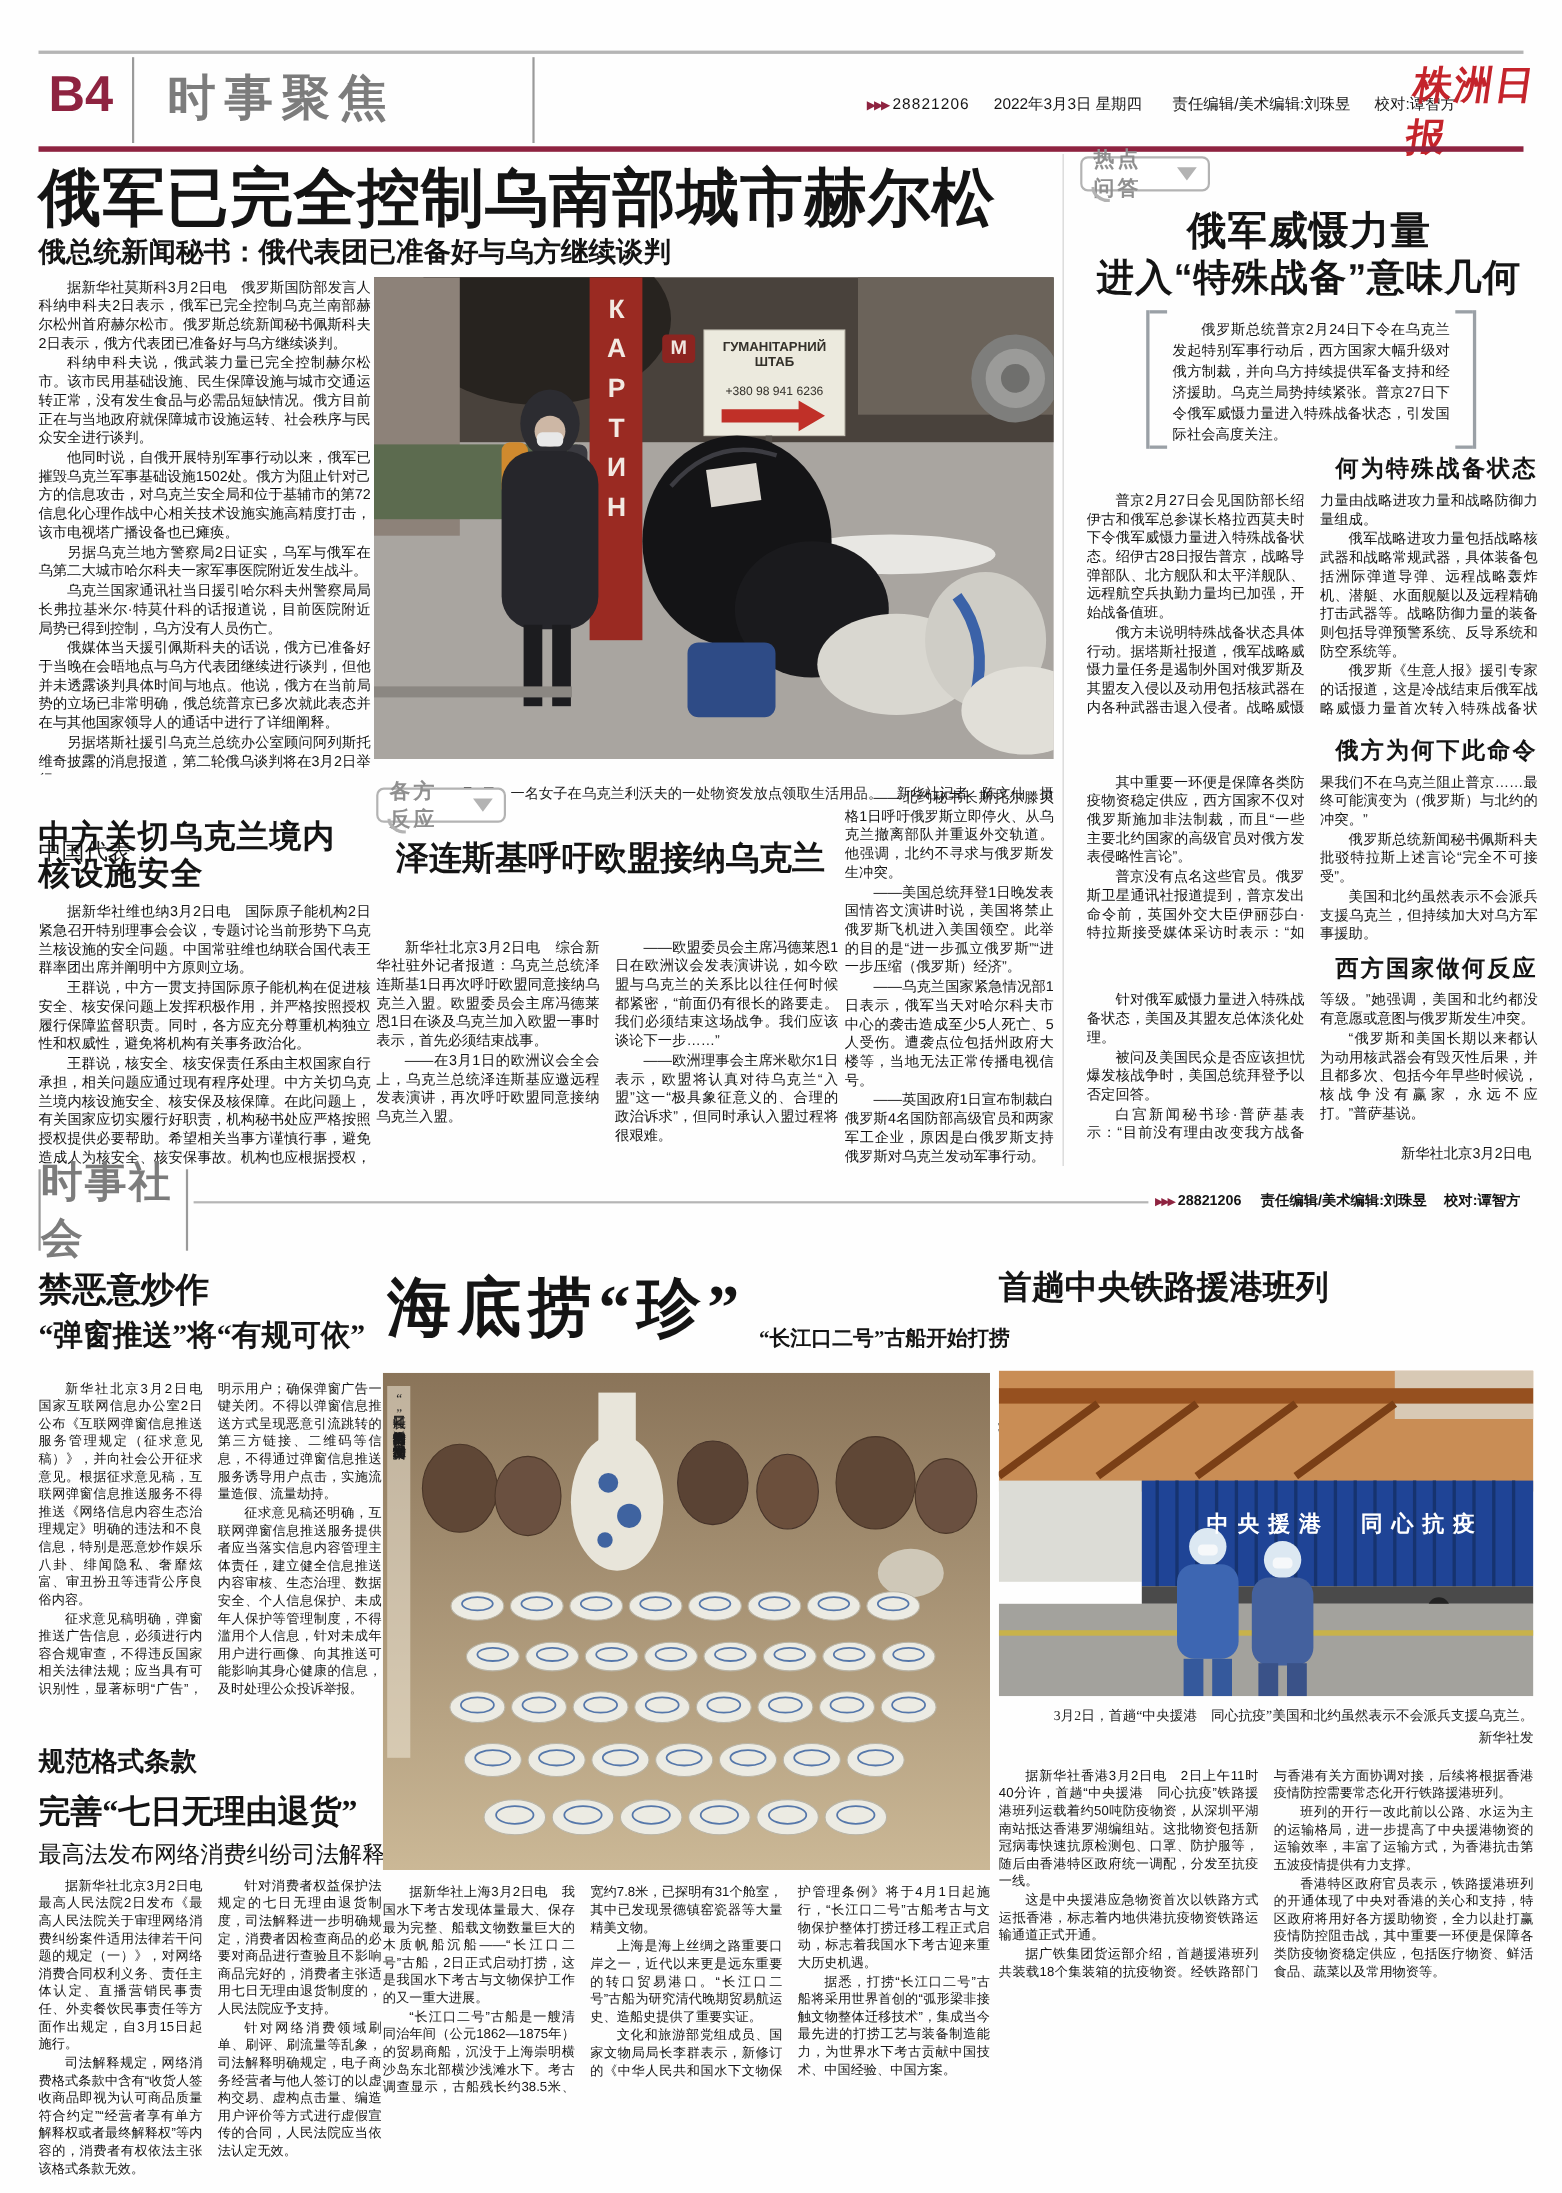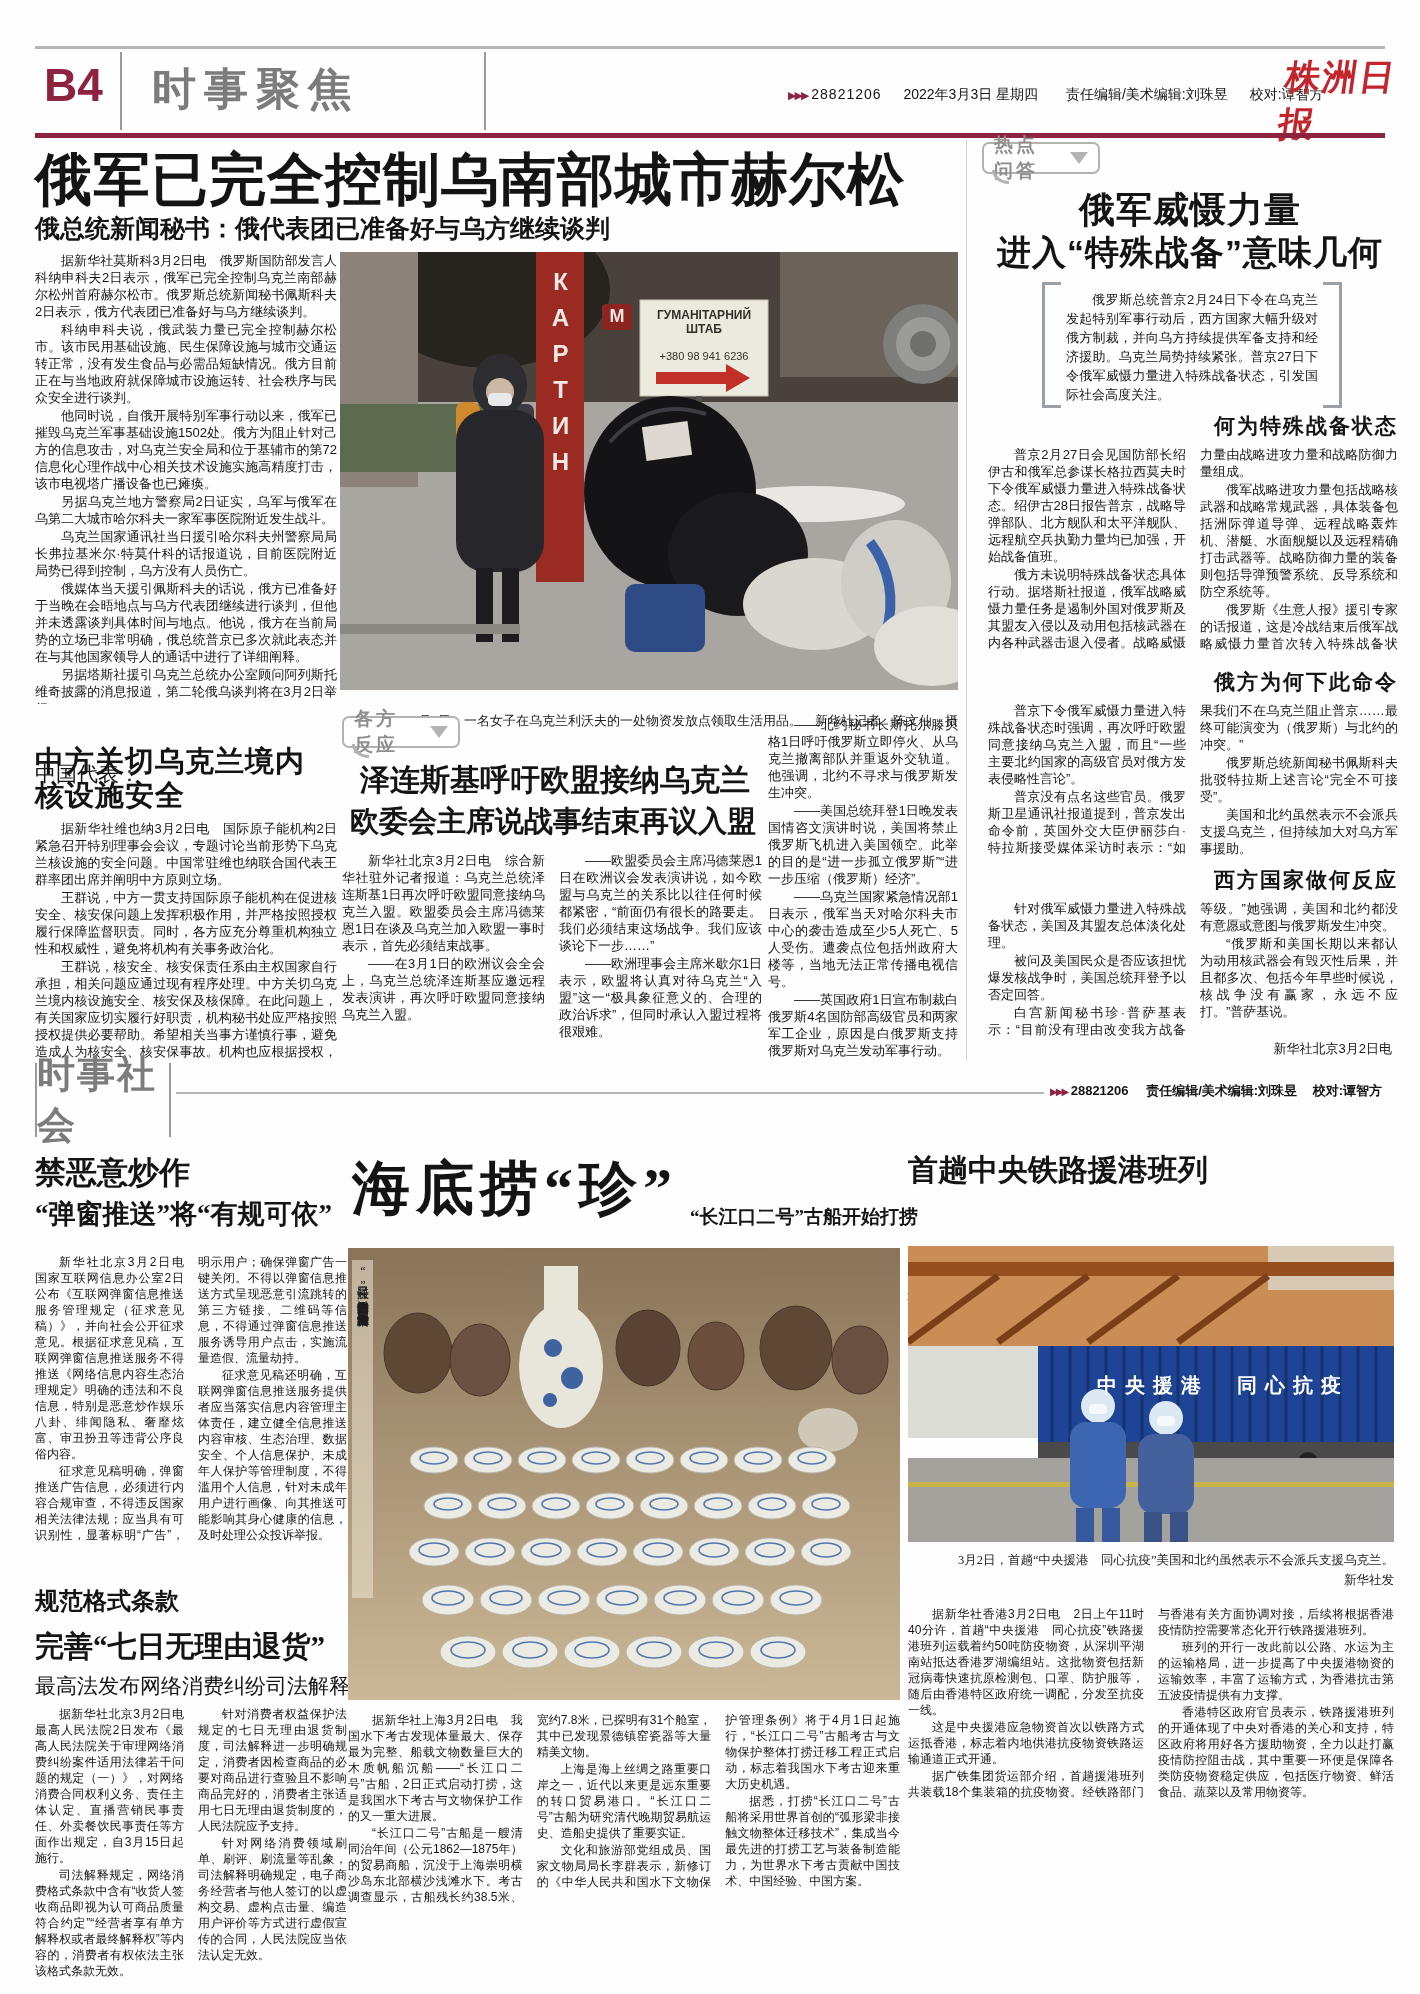--- a/index.html
+++ b/index.html
@@ -126,21 +126,20 @@
     <p>王群说，中方一贯支持国际原子能机构在促进核安全、核安保问题上发挥积极作用，并严格按照授权履行保障监督职责。同时，各方应充分尊重机构独立性和权威性，避免将机构有关事务政治化。</p>
     <p>王群说，核安全、核安保责任系由主权国家自行承担，相关问题应通过现有程序处理。中方关切乌克兰境内核设施安全、核安保及核保障。在此问题上，有关国家应切实履行好职责，机构秘书处应严格按照授权提供必要帮助。希望相关当事方谨慎行事，避免造成人为核安全、核安保事故。机构也应根据授权，充分考虑乌安全局势，妥善处理好对乌保障监督问题。</p>
   </div>
 
   <div class="abs tagbox" style="left:342px;top:716px;width:118px;">
     <span class="lbl">各方反应</span>
     <span class="tri"></span>
     <span class="tagtail"></span>
   </div>
   <div class="abs hl-serif" style="left:360px;top:760px;font-size:30px;">泽连斯基呼吁欧盟接纳乌克兰</div>
-  <div class="abs hl-serif" style="left:350px;top:802px;font-size:29px;">欧委会主席说战事结束再议入盟</div>
   <div class="abs jp body13 cols2 clip" style="left:342px;top:852px;width:420px;height:208px;">
     <p>新华社北京3月2日电　综合新华社驻外记者报道：乌克兰总统泽连斯基1日再次呼吁欧盟同意接纳乌克兰入盟。欧盟委员会主席冯德莱恩1日在谈及乌克兰加入欧盟一事时表示，首先必须结束战事。</p>
     <p>——在3月1日的欧洲议会全会上，乌克兰总统泽连斯基应邀远程发表演讲，再次呼吁欧盟同意接纳乌克兰入盟。</p>
     <p>——欧盟委员会主席冯德莱恩1日在欧洲议会发表演讲说，如今欧盟与乌克兰的关系比以往任何时候都紧密，“前面仍有很长的路要走。我们必须结束这场战争。我们应该谈论下一步……”</p>
     <p>——欧洲理事会主席米歇尔1日表示，欧盟将认真对待乌克兰“入盟”这一“极具象征意义的、合理的政治诉求”，但同时承认入盟过程将很艰难。</p>
   </div>
   <div class="abs jp body13 clip" style="left:768px;top:716px;width:190px;height:344px;">
     <p>——北约秘书长斯托尔滕贝格1日呼吁俄罗斯立即停火、从乌克兰撤离部队并重返外交轨道。他强调，北约不寻求与俄罗斯发生冲突。</p>
     <p>——美国总统拜登1日晚发表国情咨文演讲时说，美国将禁止俄罗斯飞机进入美国领空。此举的目的是“进一步孤立俄罗斯”“进一步压缩（俄罗斯）经济”。</p>
     <p>——乌克兰国家紧急情况部1日表示，俄军当天对哈尔科夫市中心的袭击造成至少5人死亡、5人受伤。遭袭点位包括州政府大楼等，当地无法正常传播电视信号。</p>
@@ -167,21 +166,21 @@
   <div class="abs qatitle" style="left:988px;top:412px;width:410px;">何为特殊战备状态</div>
   <div class="abs jp body13 cols2 clip" style="left:988px;top:446px;width:410px;height:212px;">
     <p>普京2月27日会见国防部长绍伊古和俄军总参谋长格拉西莫夫时下令俄军威慑力量进入特殊战备状态。绍伊古28日报告普京，战略导弹部队、北方舰队和太平洋舰队、远程航空兵执勤力量均已加强，开始战备值班。</p>
     <p>俄方未说明特殊战备状态具体行动。据塔斯社报道，俄军战略威慑力量任务是遏制外国对俄罗斯及其盟友入侵以及动用包括核武器在内各种武器击退入侵者。战略威慑力量由战略进攻力量和战略防御力量组成。</p>
     <p>俄军战略进攻力量包括战略核武器和战略常规武器，具体装备包括洲际弹道导弹、远程战略轰炸机、潜艇、水面舰艇以及远程精确打击武器等。战略防御力量的装备则包括导弹预警系统、反导系统和防空系统等。</p>
     <p>俄罗斯《生意人报》援引专家的话报道，这是冷战结束后俄军战略威慑力量首次转入特殊战备状态。联合国裁军研究所高级研究员帕维尔·波德维格说，进入特殊战备状态后，即使遭受敌方打击，俄军威慑力量核武器控制系统也能保持运转，但这并不代表俄方会首先发动核打击。</p>
   </div>
 
   <div class="abs qatitle" style="left:988px;top:668px;width:410px;">俄方为何下此命令</div>
   <div class="abs jp body13 cols2 clip" style="left:988px;top:702px;width:410px;height:156px;">
-    <p>普京下令俄军威慑力量进入特殊战备状态时强调，再次呼吁欧盟同意接纳乌克兰入盟，而且“一些主要北约国家的高级官员对俄方发表侵略性言论”。</p>
+    <p>其中重要一环便是保障各类防疫物资稳定供应，西方国家不仅对俄罗斯施加非法制裁，而且“一些主要北约国家的高级官员对俄方发表侵略性言论”。</p>
     <p>普京没有点名这些官员。俄罗斯卫星通讯社报道提到，普京发出命令前，英国外交大臣伊丽莎白·特拉斯接受媒体采访时表示：“如果我们不在乌克兰阻止普京……最终可能演变为（俄罗斯）与北约的冲突。”</p>
     <p>俄罗斯总统新闻秘书佩斯科夫批驳特拉斯上述言论“完全不可接受”。</p>
     <p>美国和北约虽然表示不会派兵支援乌克兰，但持续加大对乌方军事援助。</p>
 
   </div>
 
   <div class="abs qatitle" style="left:988px;top:866px;width:410px;">西方国家做何反应</div>
   <div class="abs jp body13 cols2 clip" style="left:988px;top:900px;width:410px;height:138px;">
     <p>针对俄军威慑力量进入特殊战备状态，美国及其盟友总体淡化处理。</p>
     <p>被问及美国民众是否应该担忧爆发核战争时，美国总统拜登予以否定回答。</p>

